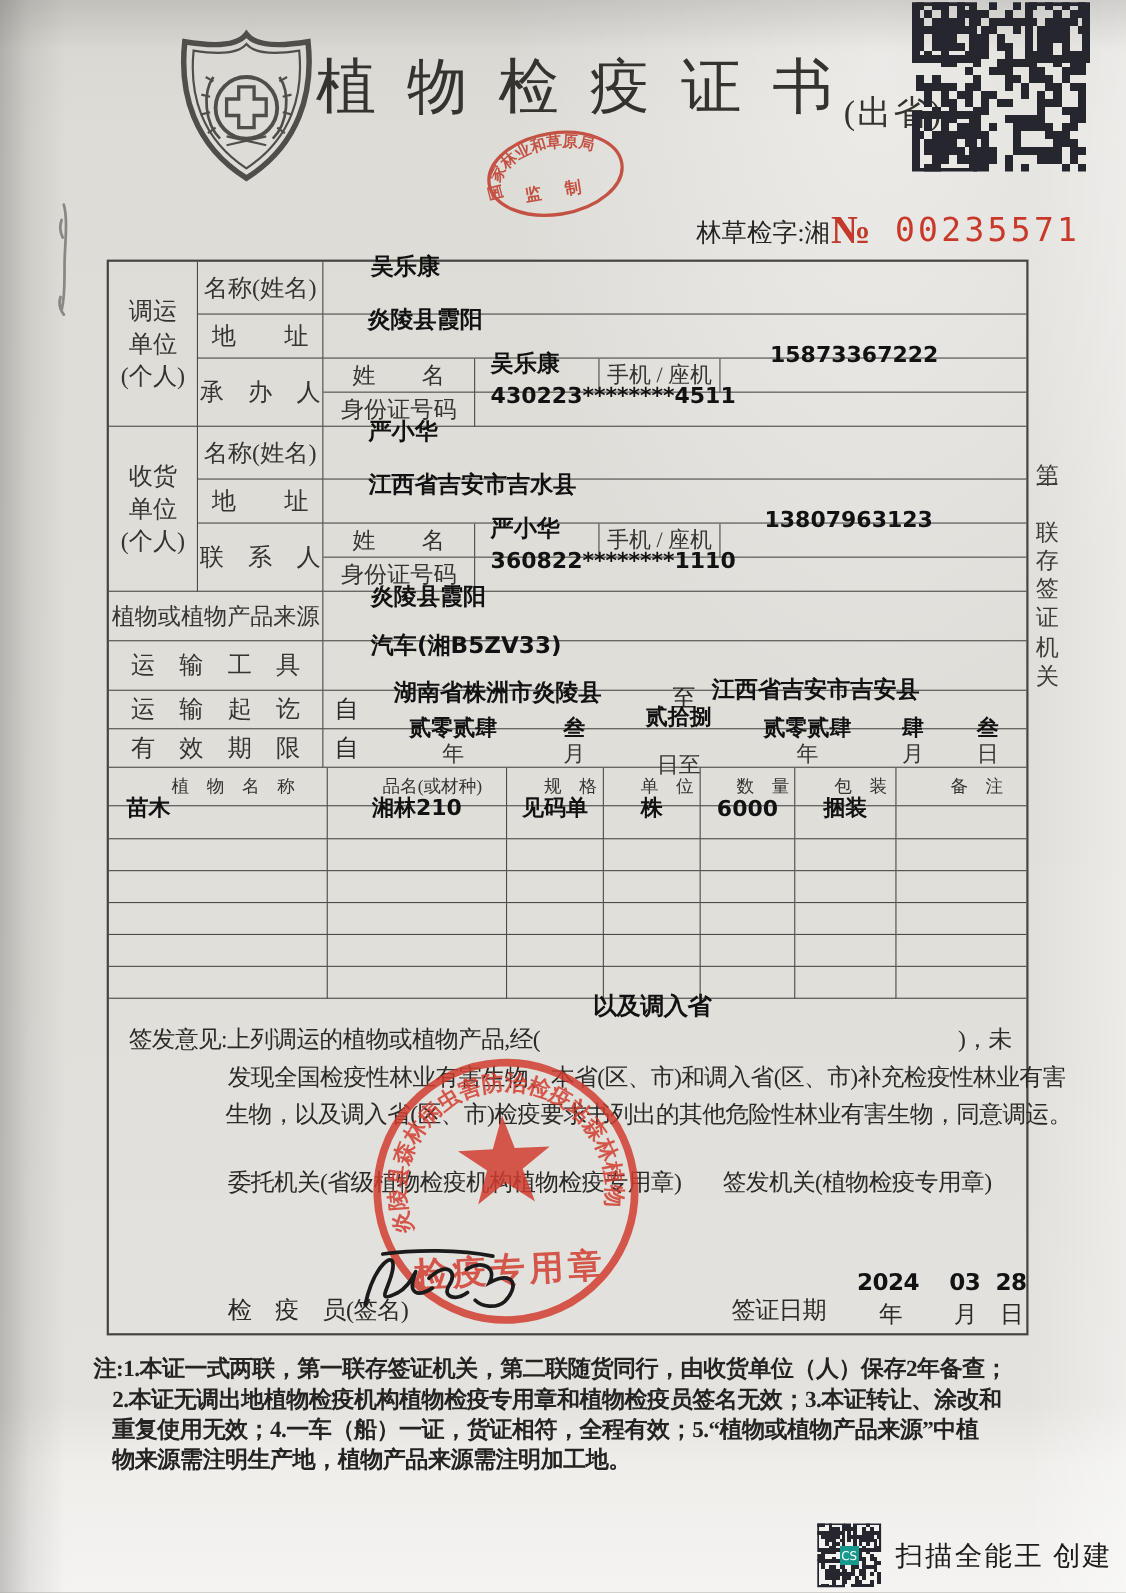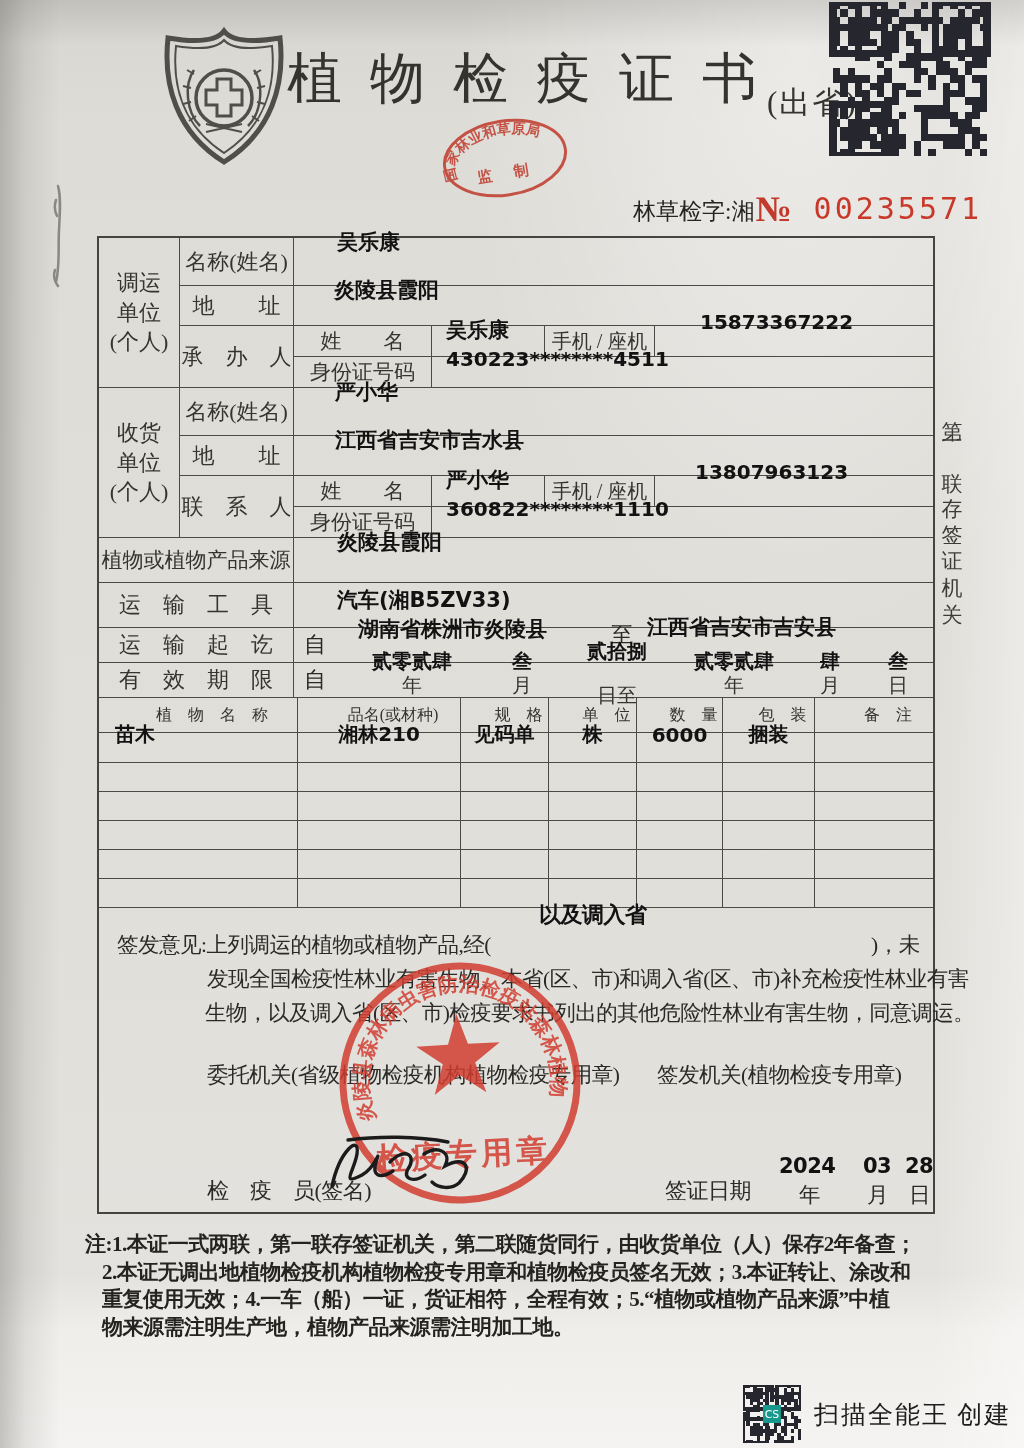--- a/index.html
+++ b/index.html
@@ -395,21 +395,21 @@
           <span class="fv raise" style="font-size:20px;">360822********1110</span>
         </div>
     </div>
 
     <div class="sec secC">
       <div class="cell lbl lbl-s" style="grid-row:1;grid-column:1;">植物或植物产品来源</div>
       <div class="cell nbr vcell" style="grid-row:1;grid-column:2;padding-left:43px;">
           <span class="fv raise">炎陵县霞阳</span>
         </div>
       <div class="cell lbl" style="grid-row:2;grid-column:1;">运　输　工　具</div>
-      <div class="cell nbr vcell" style="grid-row:2;grid-column:2;padding-left:43px;align-items:center;">
+      <div class="cell nbr vcell" style="grid-row:2;grid-column:2;padding-left:43px;">
           <span class="fv raise">汽车(湘B5ZV33)</span>
         </div>
       <div class="cell lbl" style="grid-row:3;grid-column:1;">运　输　起　讫</div>
       <div class="cell nbr" style="grid-row:3;grid-column:2;padding-left:10px;">
         <span style="font-size:22px;">自</span>
         <span class="fv" style="margin-left:32px;transform:translateY(-16px);">湖南省株洲市炎陵县</span>
         <span style="font-size:22px;margin-left:64px;transform:translateY(-10px);">至</span>
         <span class="fv" style="margin-left:14px;transform:translateY(-18px);">江西省吉安市吉安县</span>
       </div>
       <div class="cell lbl" style="grid-row:4;grid-column:1;">有　效　期　限</div>

